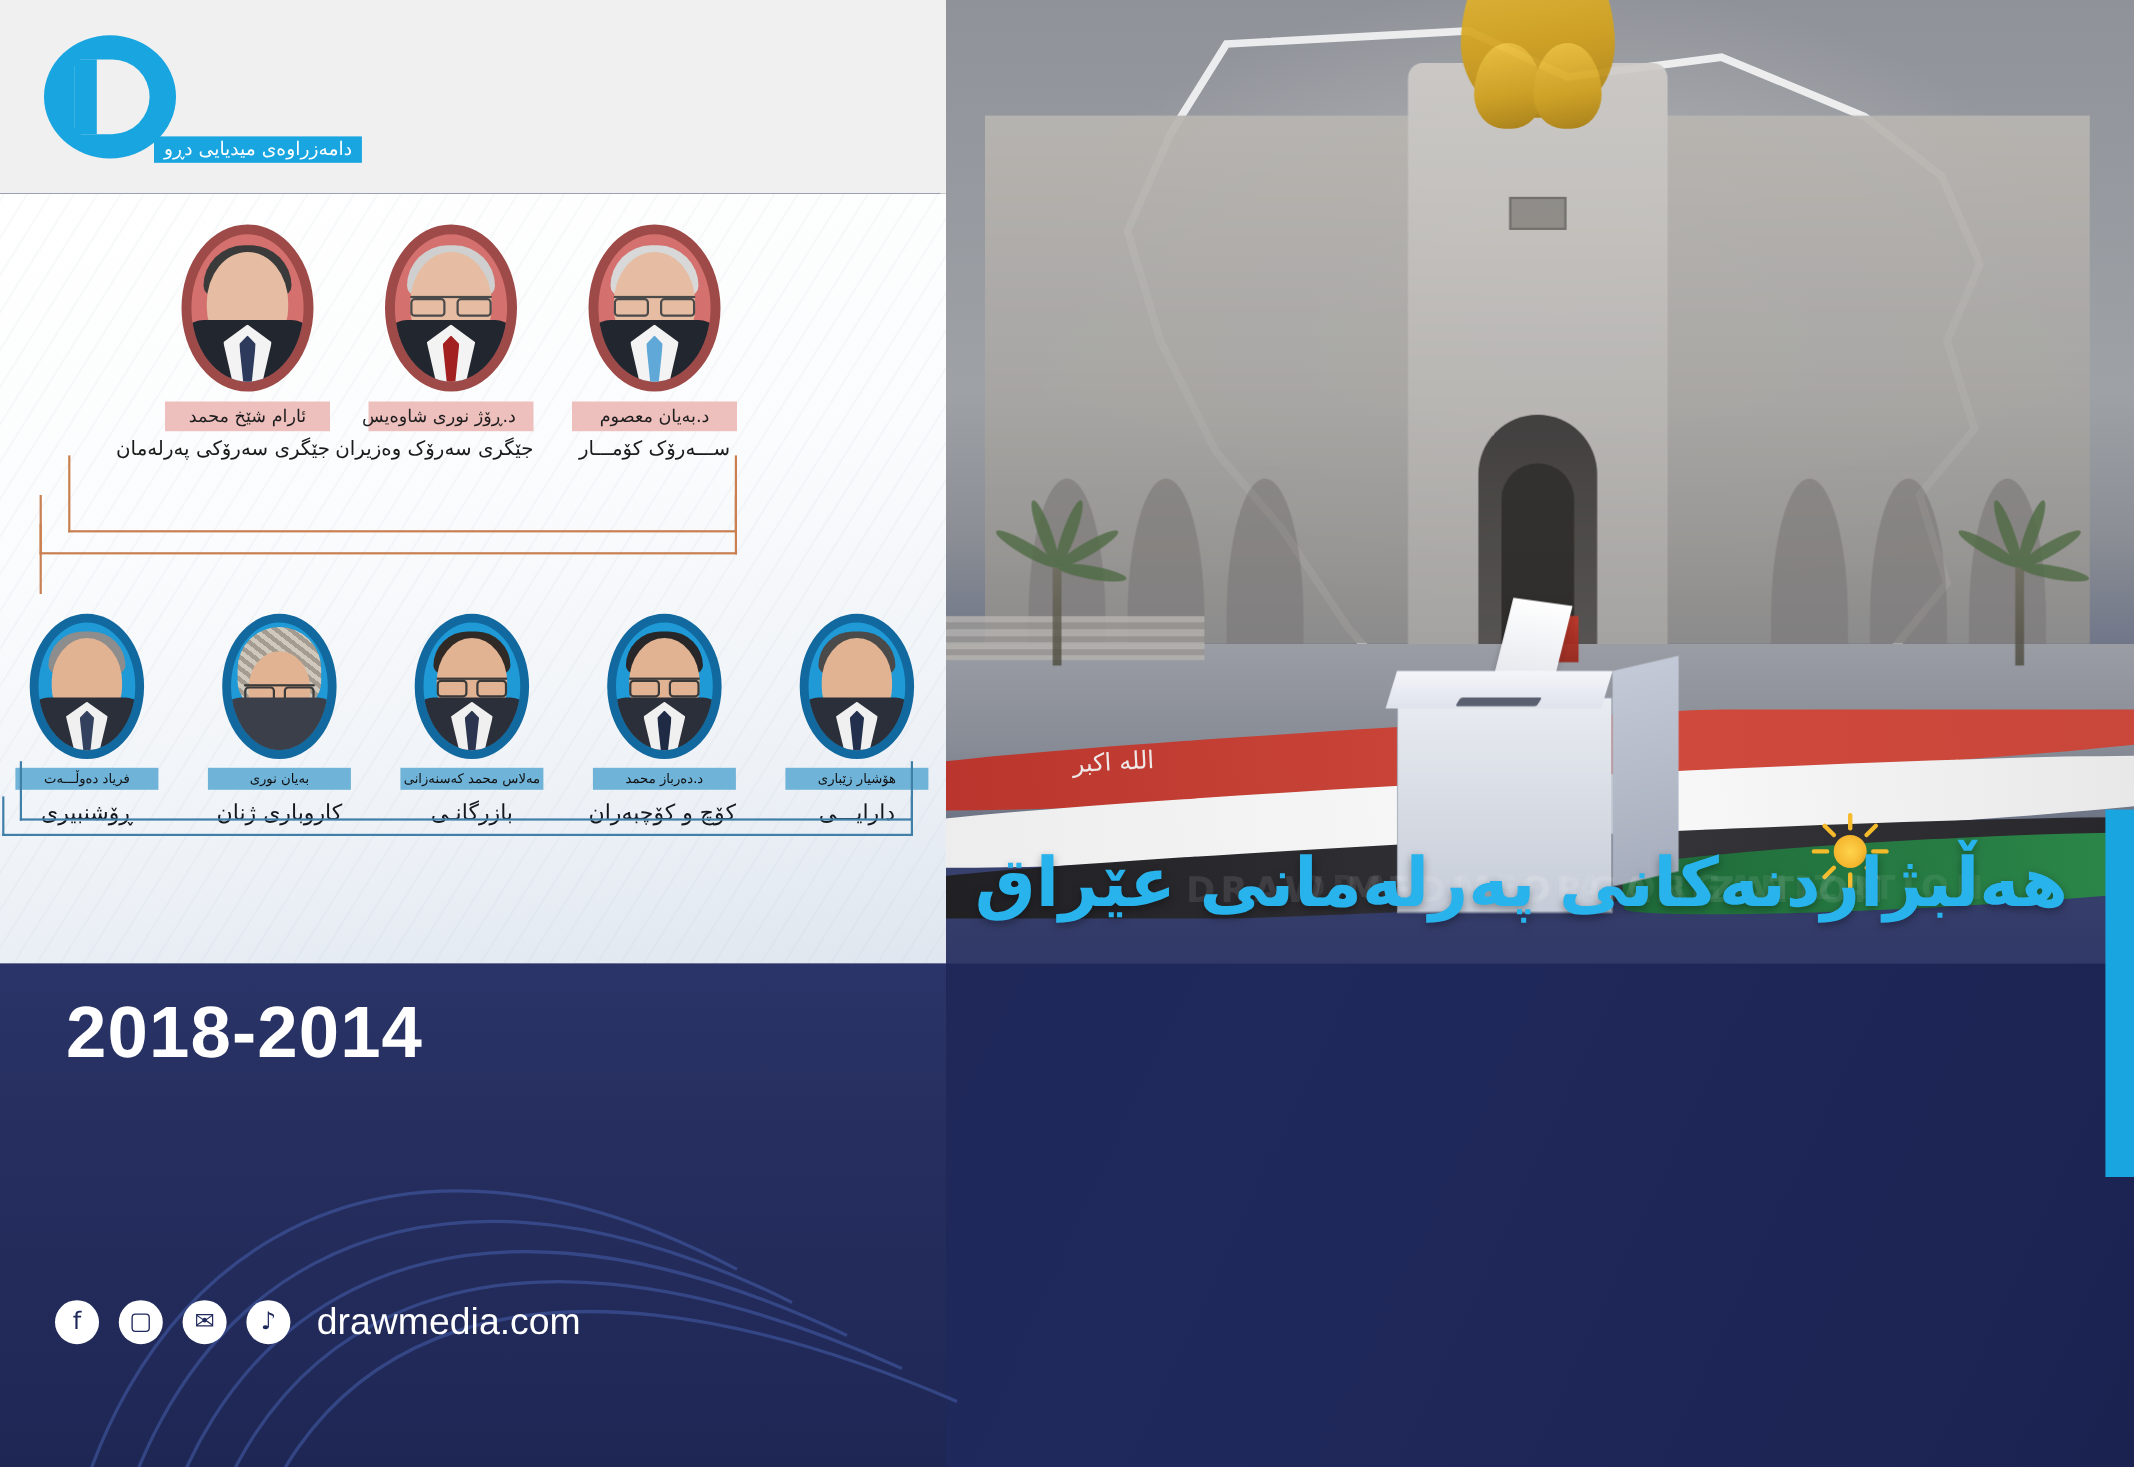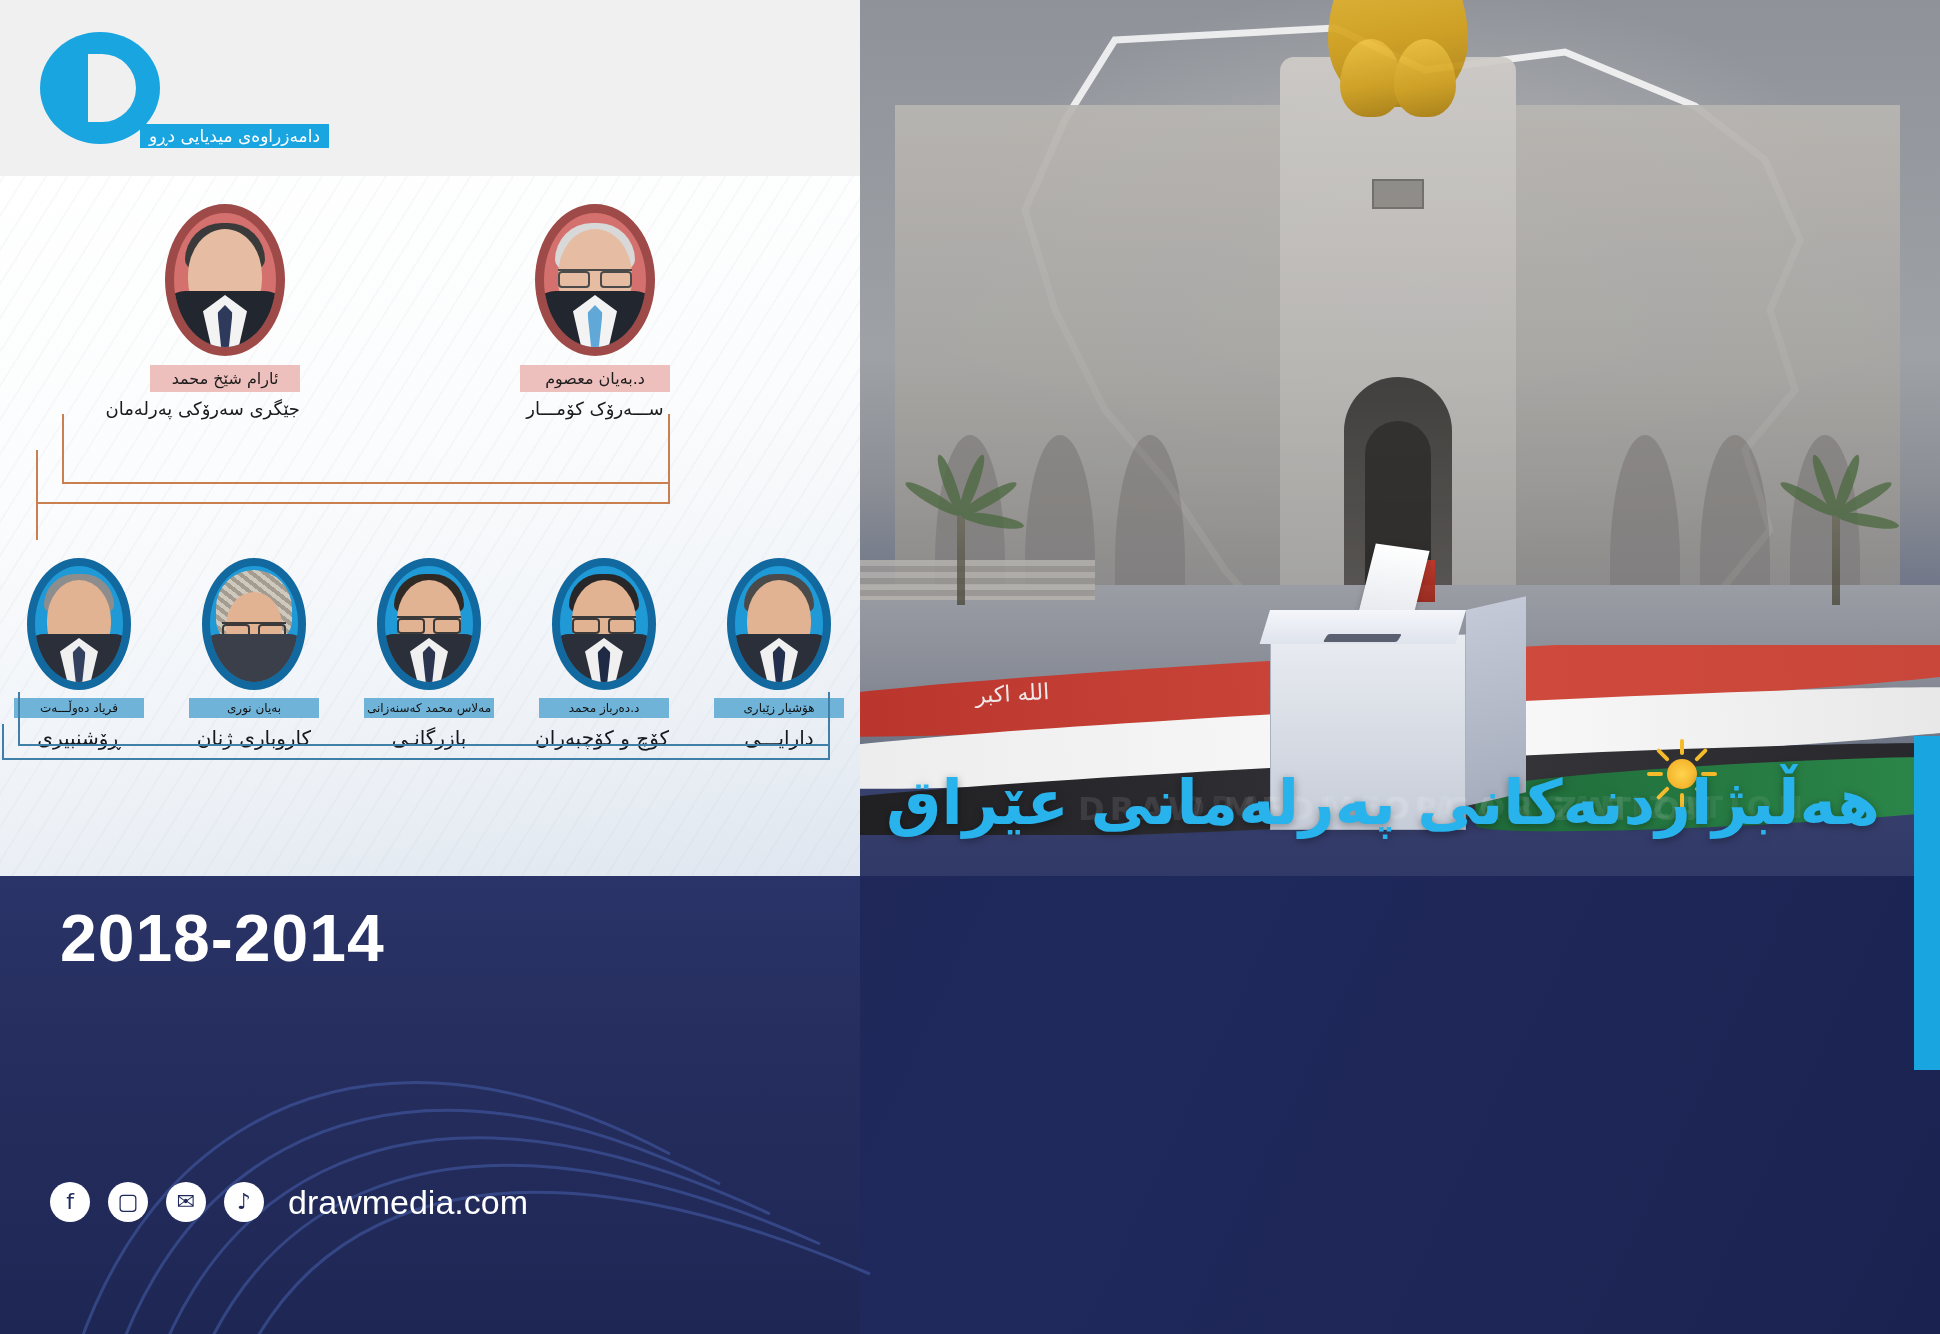--- a/index.html
+++ b/index.html
@@ -316,20 +316,32 @@
           <div class="face"></div>
           <div class="glassesT"></div>
           <div class="suit"></div>
             <div class="shirt"></div>
           <div class="tie" style="background:#5fa8d8"></div>
         </div>
         <div class="name-chip">د.بەیان معصوم</div>
         <div class="role-top">ســـەرۆک کۆمـــار</div>
       </div>
 
+      <div class="p-top">
+        <div class="ovalT">
+          <div class="hair" style="background:#cfcfcf"></div>
+          <div class="face"></div>
+          <div class="glassesT"></div>
+          <div class="suit"></div>
+            <div class="shirt"></div>
+          <div class="tie" style="background:#a32020"></div>
+        </div>
+        <div class="name-chip">د.ڕۆژ نوری شاوەیس</div>
+        <div class="role-top">جێگری سەرۆک وەزیران</div>
+      </div>
 
       <div class="p-top">
         <div class="ovalT">
           <div class="hair" style="background:#3a3a3a"></div>
           <div class="face"></div>
           <div class="suit"></div>
             <div class="shirt"></div>
           <div class="tie" style="background:#2d3a5c"></div>
         </div>
         <div class="name-chip">ئارام شێخ محمد</div>

